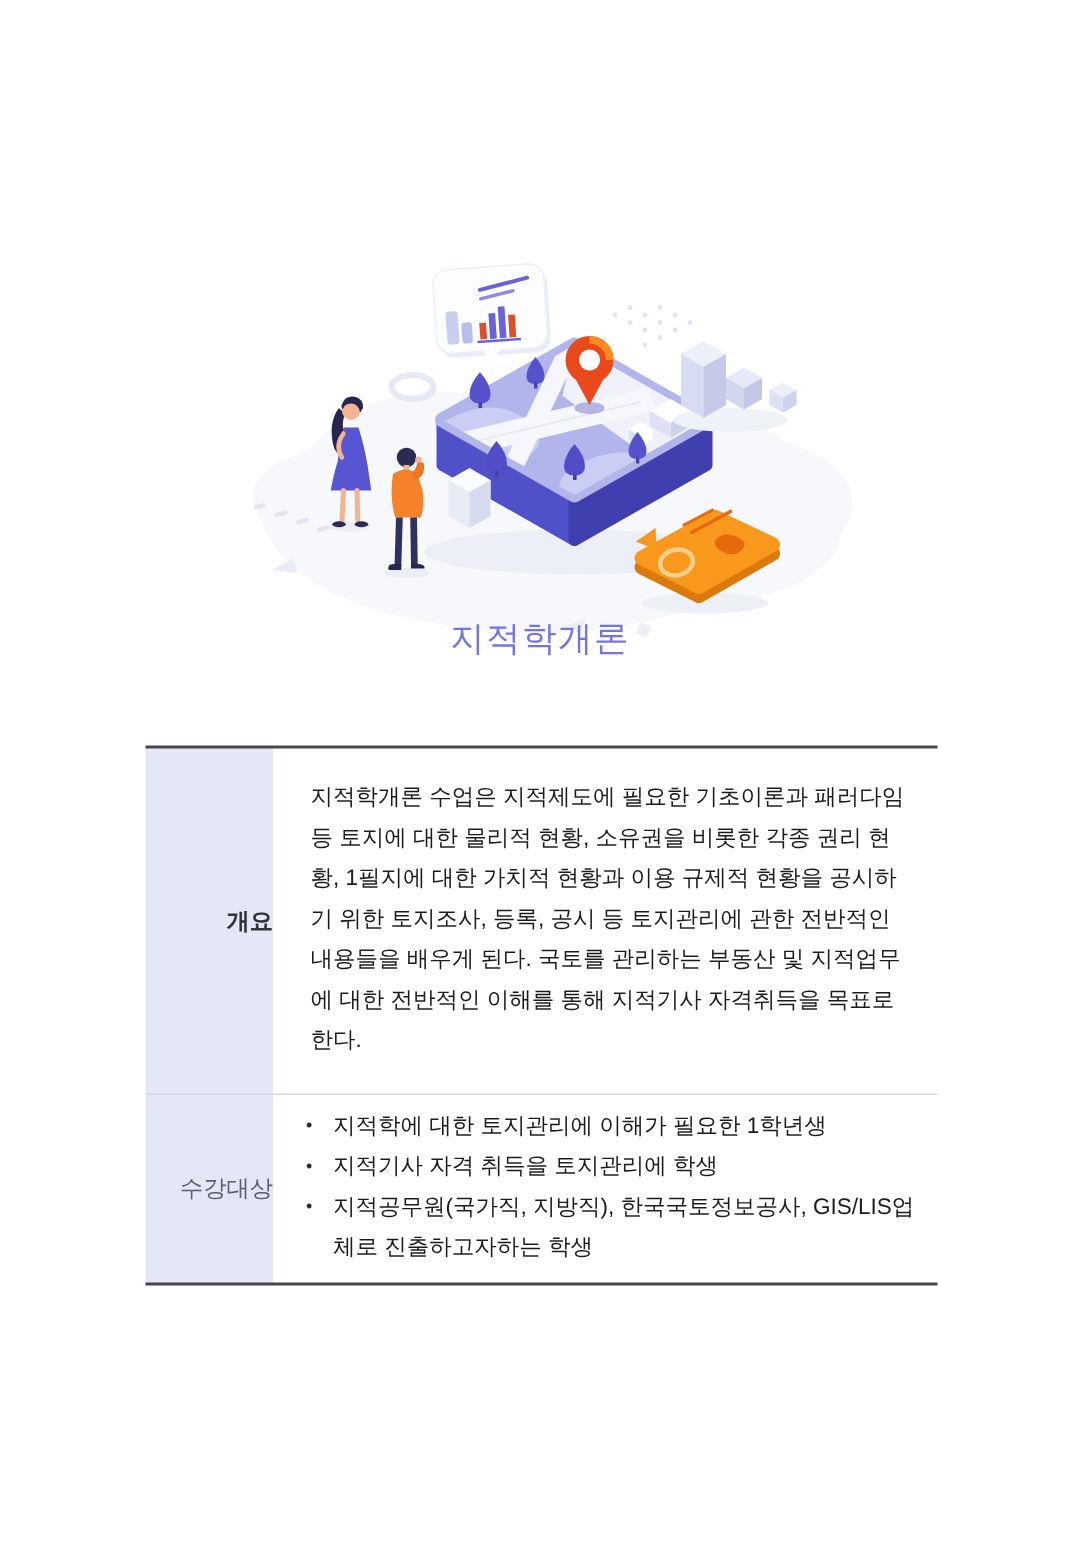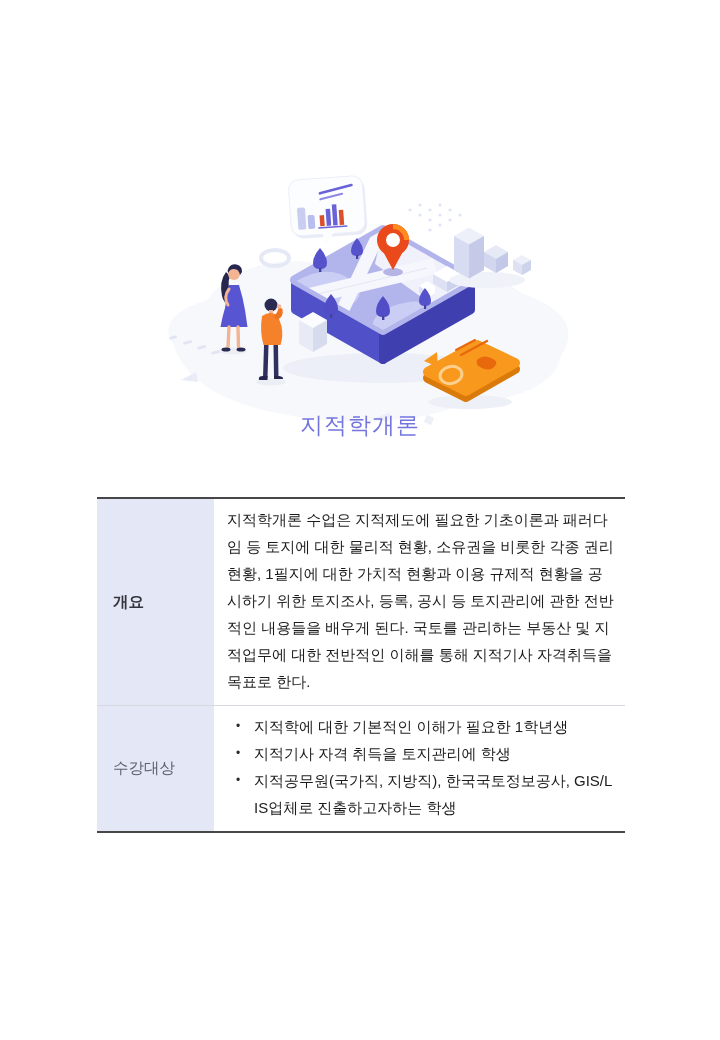--- a/index.html
+++ b/index.html
@@ -26,29 +26,29 @@
   
   .course-table{
     position:absolute;top:497px;left:97px;width:528px;
     border-collapse:collapse;table-layout:fixed;
     border-top:2px solid #474747;border-bottom:2px solid #474747;
     font-size:15px;
   }
   .course-table tr + tr{border-top:1px solid #d7d9e2;}
   .course-table th{
     width:85px;background:#e4e7f6;vertical-align:middle;
-    text-align:left;padding:6px 16px;font-size:15.5px;
+    text-align:right;padding:6px 0;font-size:15.5px;
   }
   .course-table th.label-strong{color:#33333d;font-weight:700;}
   .course-table th.label-muted{color:#5d6070;font-weight:400;}
   .course-table td{
     vertical-align:top;padding:7px 10px 10px 13px;
     line-height:27px;color:#1b1b1b;word-break:break-all;
   }
-  .course-table p{margin:0;}
+  .course-table p{margin:12px;}
   .bullet-list{margin:0;padding:0;list-style:none;}
   .bullet-list li{position:relative;padding-left:27px;}
   .bullet-list .bullet{
     position:absolute;left:9px;top:0;font-size:12px;color:#2b2b2b;
   }
 </style>
 </head>
 <body>
 
 <div class="page">
@@ -226,21 +226,21 @@
         <td>
           <p>지적학개론 수업은 지적제도에 필요한 기초이론과 패러다임 등 토지에 대한 물리적 현황, 소유권을 비롯한 각종 권리 현황, 1필지에 대한 가치적 현황과 이용 규제적 현황을 공시하기 위한 토지조사, 등록, 공시 등 토지관리에 관한 전반적인 내용들을 배우게 된다. 국토를 관리하는 부동산 및 지적업무에 대한 전반적인 이해를 통해 지적기사 자격취득을 목표로 한다.</p>
         </td>
       </tr>
       <tr>
         <th class="label-muted">수강대상</th>
         <td>
           <ul class="bullet-list">
             <li>
               <span class="bullet">•</span>
-              <span>지적학에 대한 기본적인 이해가 필요한 1학년생</span>
+              <span>지적학에 대한 토지관리에 이해가 필요한 1학년생</span>
             </li>
             <li>
               <span class="bullet">•</span>
               <span>지적기사 자격 취득을 토지관리에 학생</span>
             </li>
             <li>
               <span class="bullet">•</span>
               <span>지적공무원(국가직, 지방직), 한국국토정보공사, GIS/LIS업체로 진출하고자하는 학생</span>
             </li>
           </ul>

